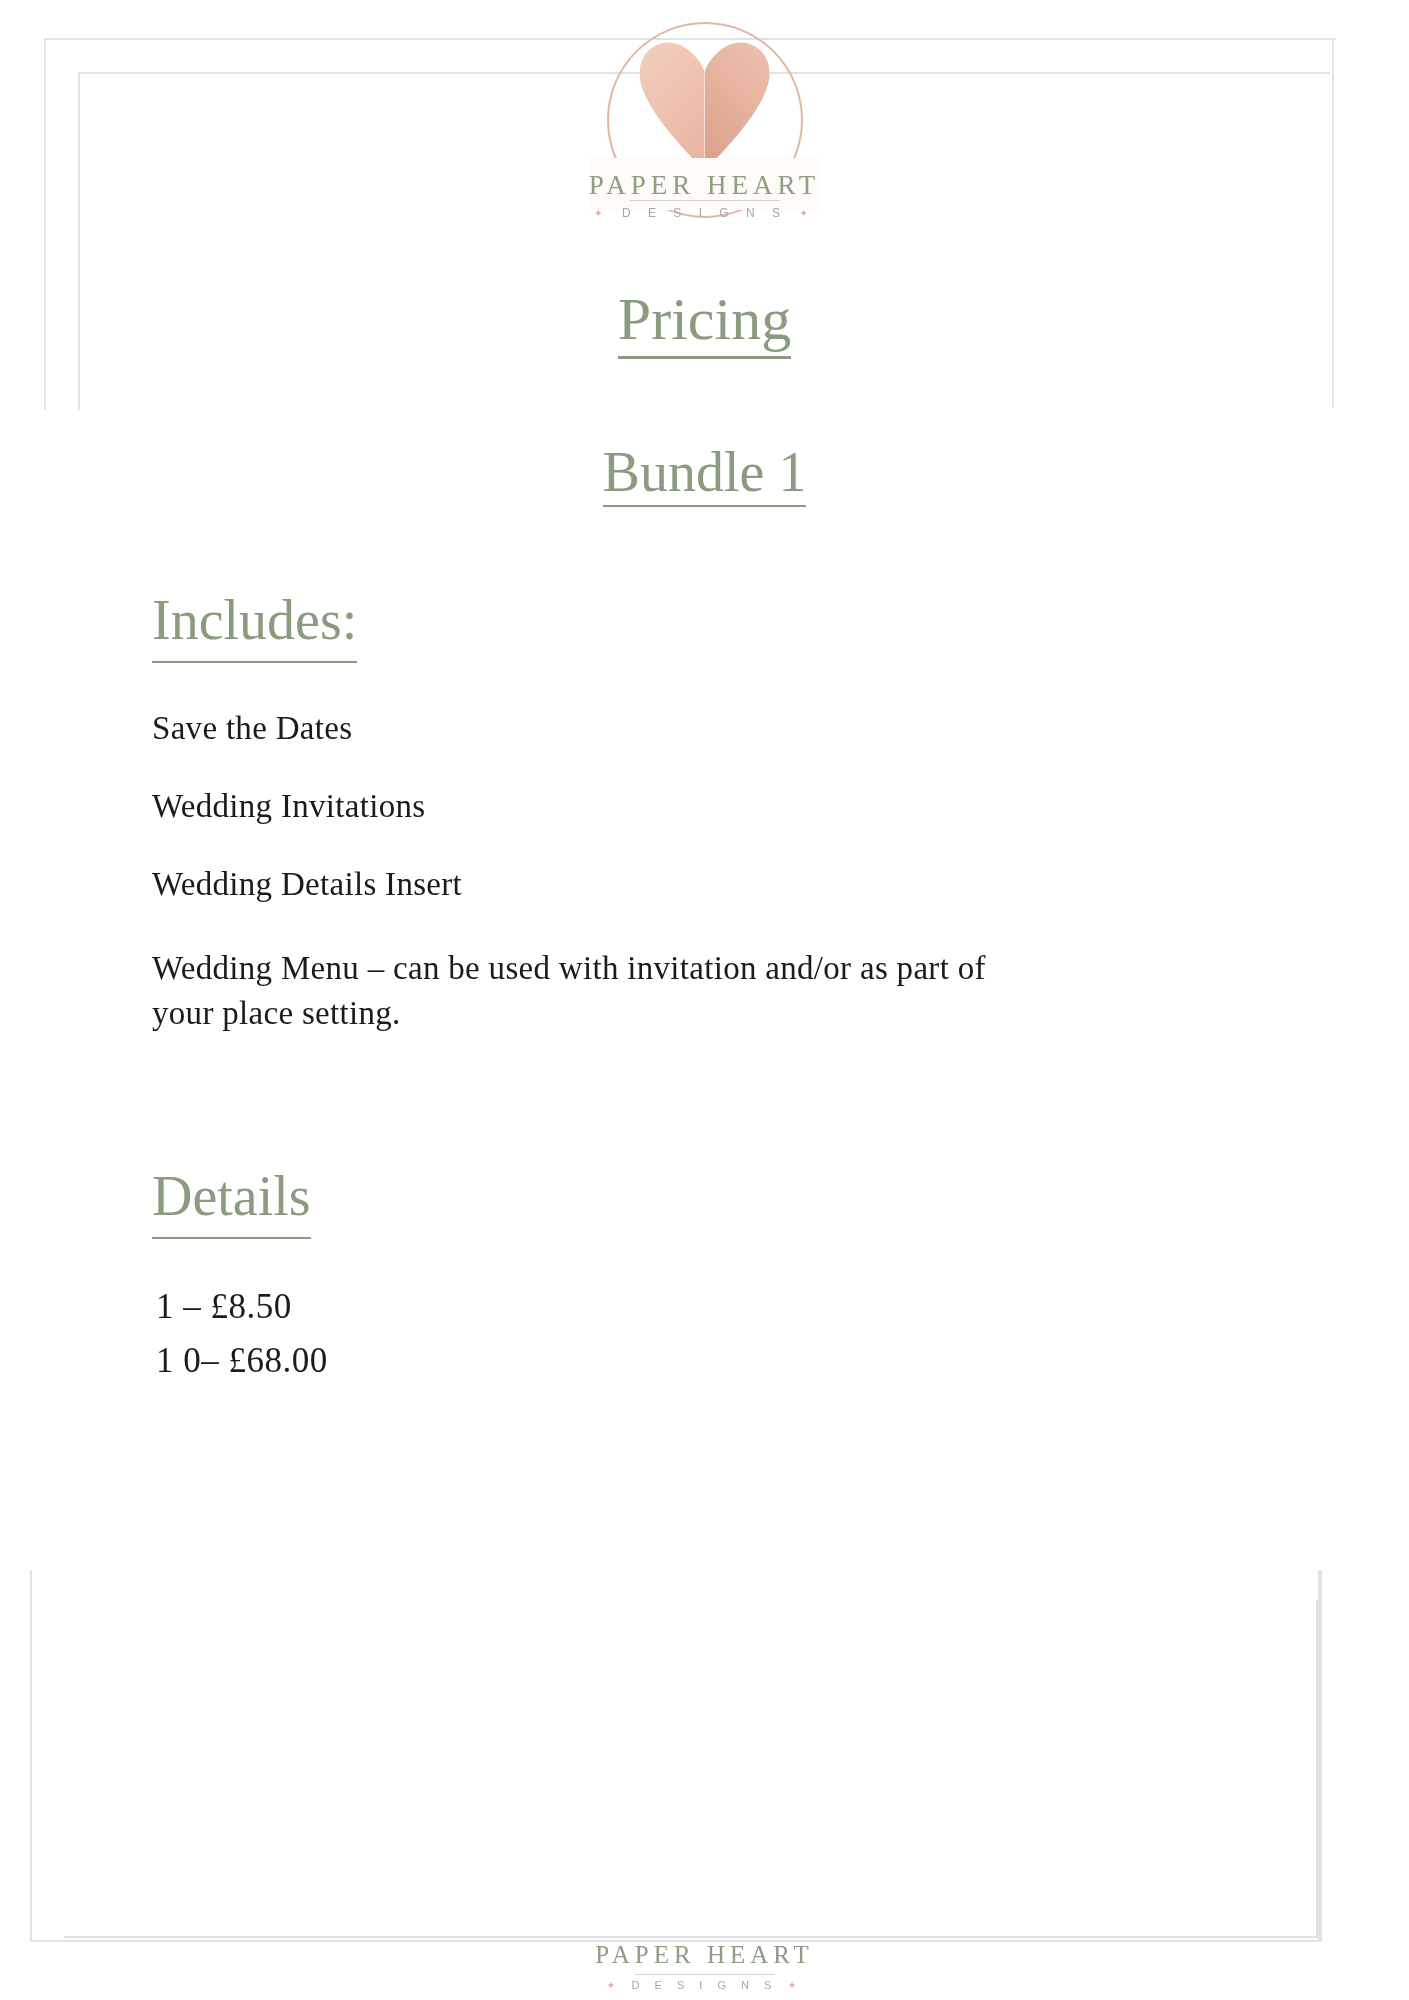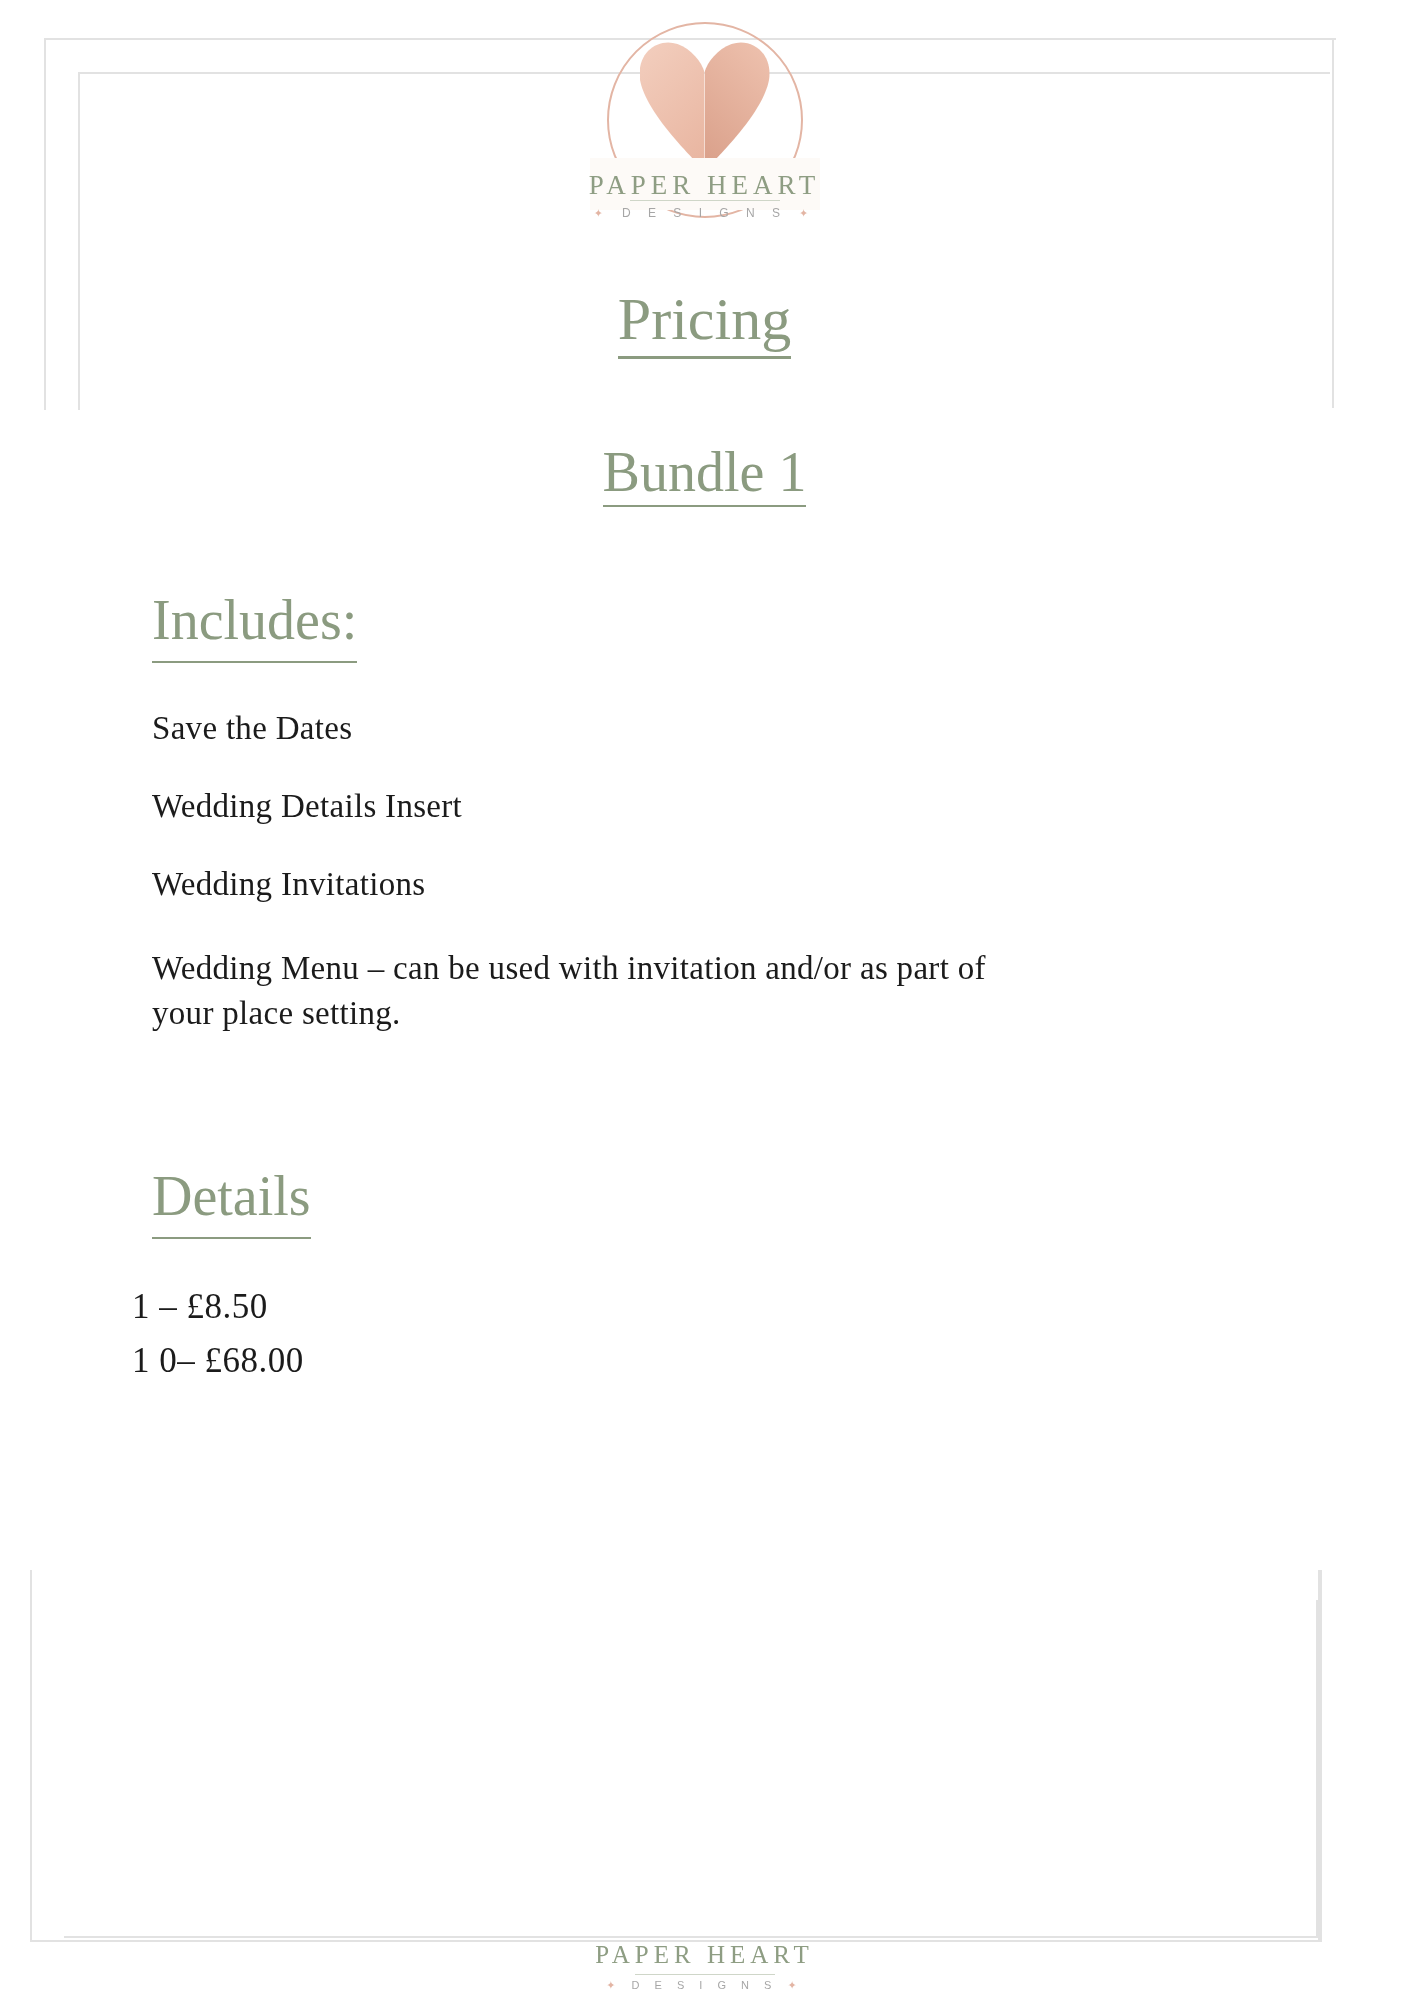--- a/index.html
+++ b/index.html
@@ -169,21 +169,21 @@
     font-family: "Liberation Serif", serif;
     letter-spacing: 0.3px;
   }
   .includes-list .line.multi {
     line-height: 1.35;
     margin-bottom: 0;
   }
 
   .prices-list {
     position: absolute;
-    left: 132px;
+    left: 156px;
     top: 1280px;
     width: 700px;
   }
   .prices-list .price-line {
     font-size: 35px;
     color: #1b1b1b;
     line-height: 1.55;
     font-family: "Liberation Serif", serif;
     letter-spacing: 0.5px;
   }
@@ -240,22 +240,22 @@
     <span class="dot">✦</span><span>D E S I G N S</span><span class="dot">✦</span>
   </div>
 </div>
 
 <div class="title"><span>Pricing</span></div>
 <div class="subtitle"><span>Bundle 1</span></div>
 
 <div class="section-head head-includes"><span>Includes:</span></div>
 <div class="includes-list">
   <div class="line">Save the Dates</div>
+  <div class="line">Wedding Invitations</div>
   <div class="line">Wedding Details Insert</div>
-  <div class="line">Wedding Invitations</div>
   <div class="line multi">Wedding Menu – can be used with  invitation and/or as part of your place setting.</div>
 </div>
 
 <div class="section-head head-prices"><span>Details</span></div>
 <div class="prices-list">
   <div class="price-line">1 – £8.50</div>
   <div class="price-line">1 0– £68.00</div>
 </div>
 
 <div class="footer">

